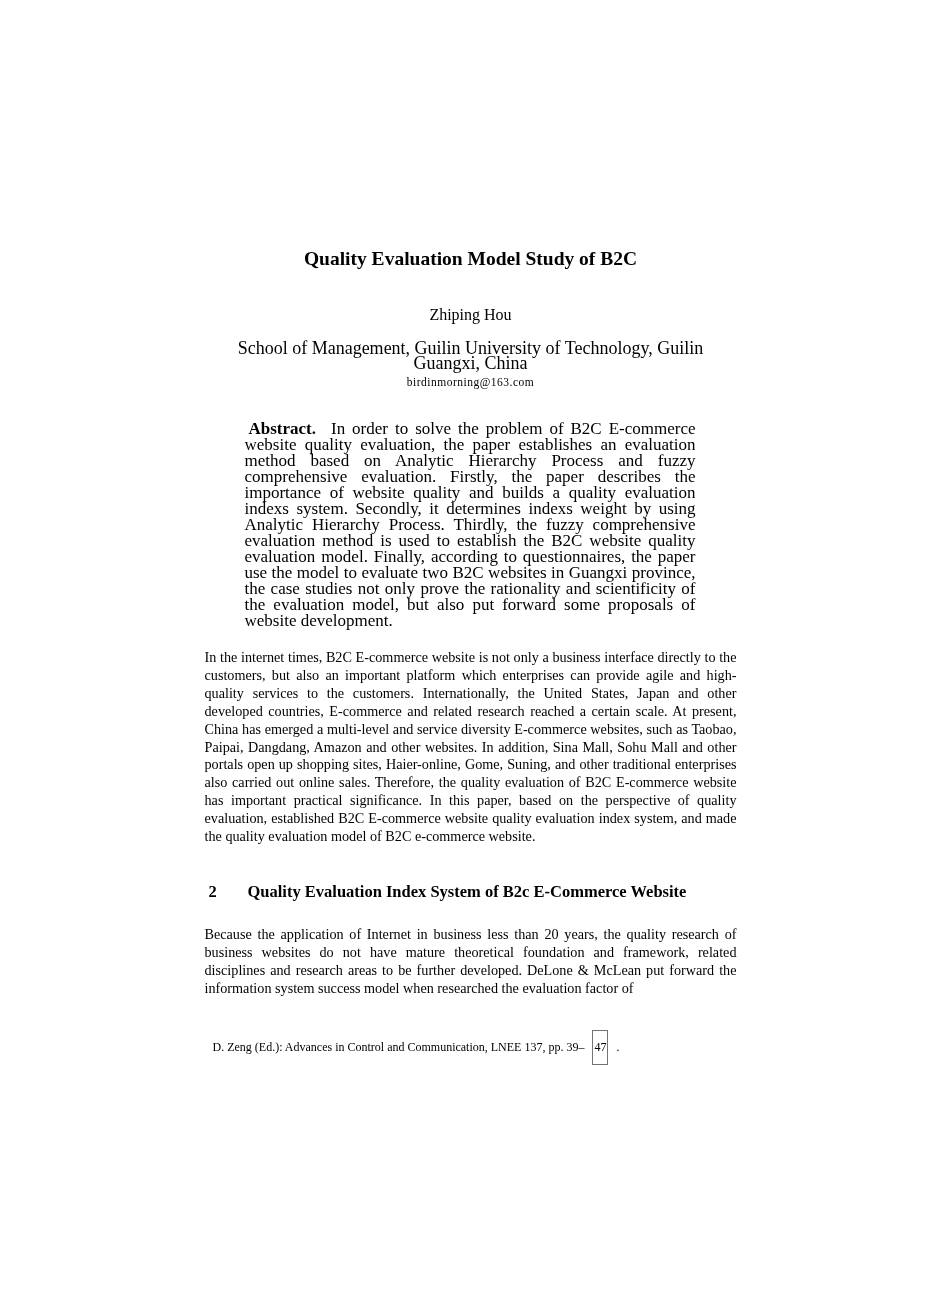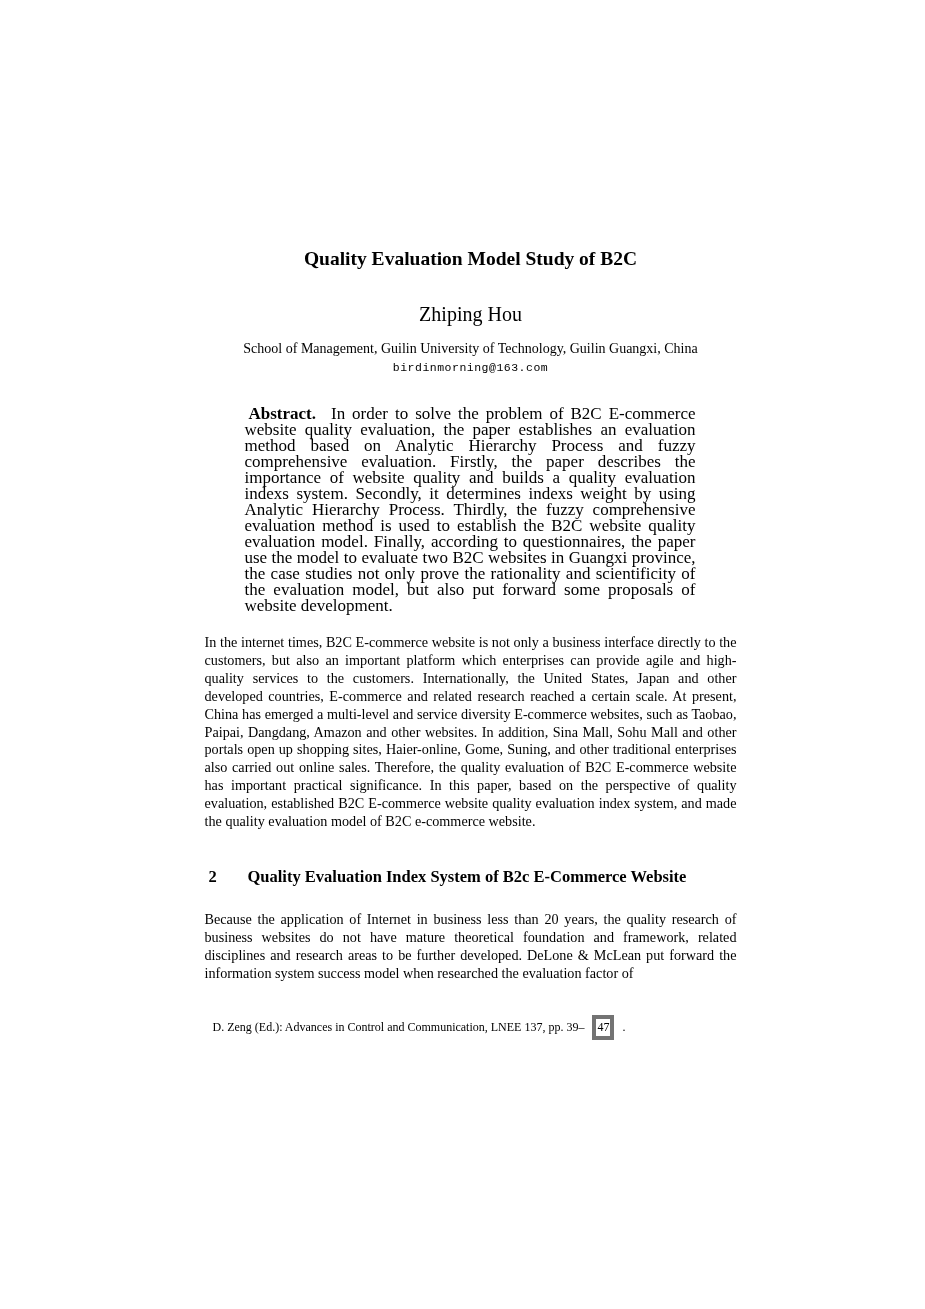--- a/index.html
+++ b/index.html
@@ -18,33 +18,33 @@
     padding-top: 233px;
   }
   .title {
     font-size: 19.5px;
     line-height: 28px;
     font-weight: bold;
     text-align: center;
   }
   .author {
     margin-top: 33px;
-    font-size: 20px;
+    font-size: 16px;
     line-height: 17px;
     text-align: center;
   }
   .affiliation {
     margin-top: 18px;
-    font-size: 14px;
+    font-size: 18px;
     line-height: 15px;
     text-align: center;
   }
   .email {
     margin-top: 3px;
-    font-family: Liberation Mono, monospace;
+    font-family: Liberation Serif, serif;
     font-size: 11.5px;
     line-height: 15px;
     text-align: center;
     letter-spacing: 0.5px;
   }
   .abstract {
     margin: 31px 45px 0 44px;
     font-size: 17px;
     line-height: 16px;
     text-align: justify;
@@ -82,22 +82,22 @@
     height: 16px;
   }
   .footer-copyright {
     position: absolute;
     left: 187px;
     top: 0;
     white-space: nowrap;
   }
   .page-link {
     display: inline-block;
-    border: 4px solid #737373;
-    padding: 2px 1px;
+    border: 1px solid #737373;
+    padding: 10px 1px;
     line-height: 13px;
     margin-bottom: -1px;
   }
 </style>
 </head>
 <body>
 
 <div class="page">
 
   <div class="title">

